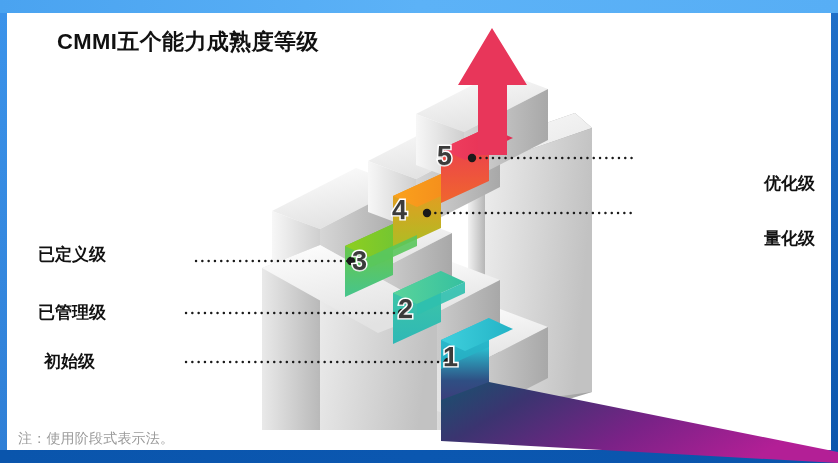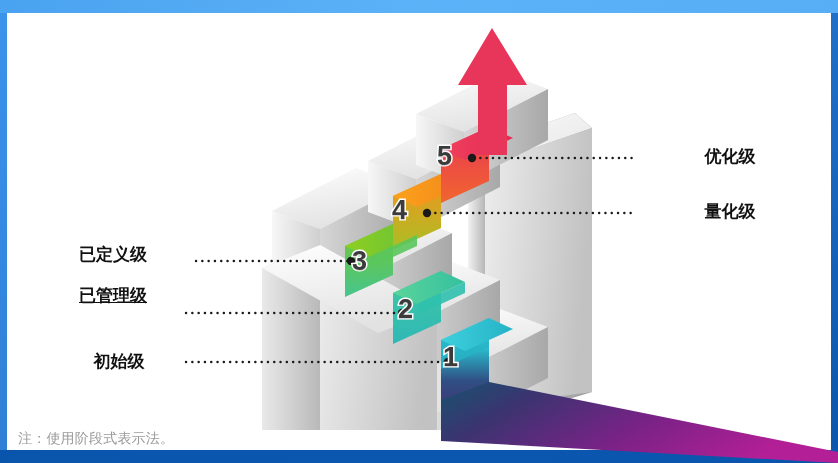--- a/index.html
+++ b/index.html
@@ -24,25 +24,25 @@
   
   #footnote{position:absolute;left:18px;top:430px;font-size:14px;color:#9a9a9a;
             white-space:nowrap;letter-spacing:.2px;}
 
   
   #art{position:absolute;left:0;top:0;width:838px;height:463px;}
   #art svg{position:absolute;left:0;top:0;width:838px;height:463px;}
 
   
   .lbl{position:absolute;font-size:17px;font-weight:bold;color:#111111;white-space:nowrap;}
-  .lbl-l{text-align:center;}
-  .lbl-r{text-align:center;}
+  .lbl-l{text-align:left;}
+  .lbl-r{text-align:right;margin-top:27px;}
 
   #lbl-1{left:44px;  top:350px; width:150px;}
-  #lbl-2{left:38px;  top:284px; width:150px;text-decoration:underline;}
+  #lbl-2{left:38px;  top:301px; width:150px;}
   #lbl-3{left:38px;  top:243px; width:150px;}
   #lbl-4{left:645px; top:200px; width:170px;}
   #lbl-5{left:645px; top:145px; width:170px;}
 
   
   .num{position:absolute;font-size:27px;font-weight:bold;color:#3b3b3b;
        -webkit-text-stroke:3px #ffffff;paint-order:stroke fill;
        text-shadow:0 1px 1px rgba(0,0,0,.18);}
   #num-1{left:443px;top:342px;}
   #num-2{left:398px;top:294px;}
@@ -257,15 +257,16 @@
   <div class="num" id="num-3">3</div>
   <div class="num" id="num-4">4</div>
   <div class="num" id="num-5">5</div>
 
   <div class="lbl lbl-l" id="lbl-1">初始级</div>
   <div class="lbl lbl-l" id="lbl-2">已管理级</div>
   <div class="lbl lbl-l" id="lbl-3">已定义级</div>
   <div class="lbl lbl-r" id="lbl-4">量化级</div>
   <div class="lbl lbl-r" id="lbl-5">优化级</div>
 
+  <div id="title">CMMI五个能力成熟度等级</div>
   <div id="footnote">注：使用阶段式表示法。</div>
 
 </div>
 
 </body></html>

